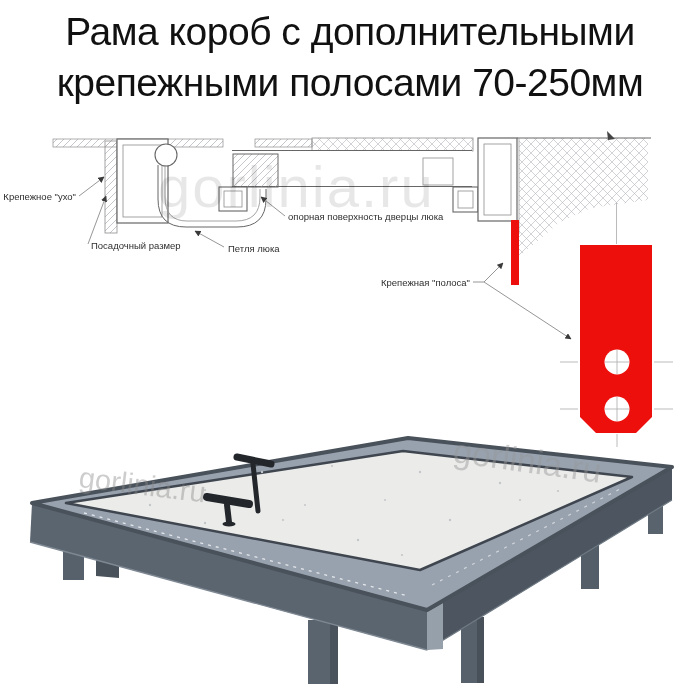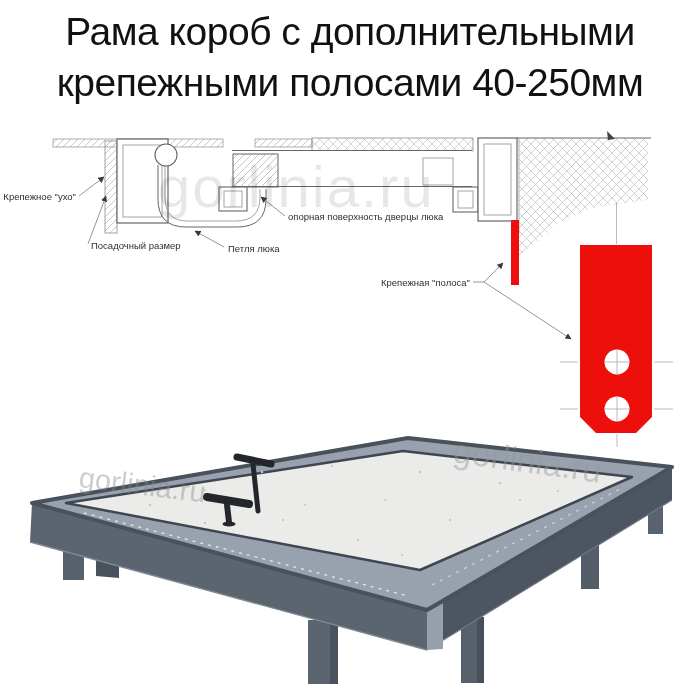--- a/index.html
+++ b/index.html
@@ -20,21 +20,21 @@
   .thin{stroke:#666;stroke-width:1;fill:none;}
   .cl{stroke:#b3b3b3;stroke-width:0.9;}
 </style>
 </head>
 <body>
 
 <div class="stage">
 
   <div class="title">
     <div>Рама короб с дополнительными</div>
-    <div>крепежными полосами 40-250мм</div>
+    <div>крепежными полосами 70-250мм</div>
   </div>
 
   <svg id="drawing" width="700" height="330" viewBox="0 125 700 330">
     <defs>
       <pattern id="hx" width="7" height="7" patternUnits="userSpaceOnUse">
         <path d="M-1,8 L8,-1 M-1,1 L1,-1" stroke="#aaafb5" stroke-width="0.7"></path>
       </pattern>
       <pattern id="hc" width="9" height="9" patternUnits="userSpaceOnUse">
         <path d="M0,9 L9,0 M0,0 L9,9" stroke="#b2b6bb" stroke-width="0.6"></path>
       </pattern>

